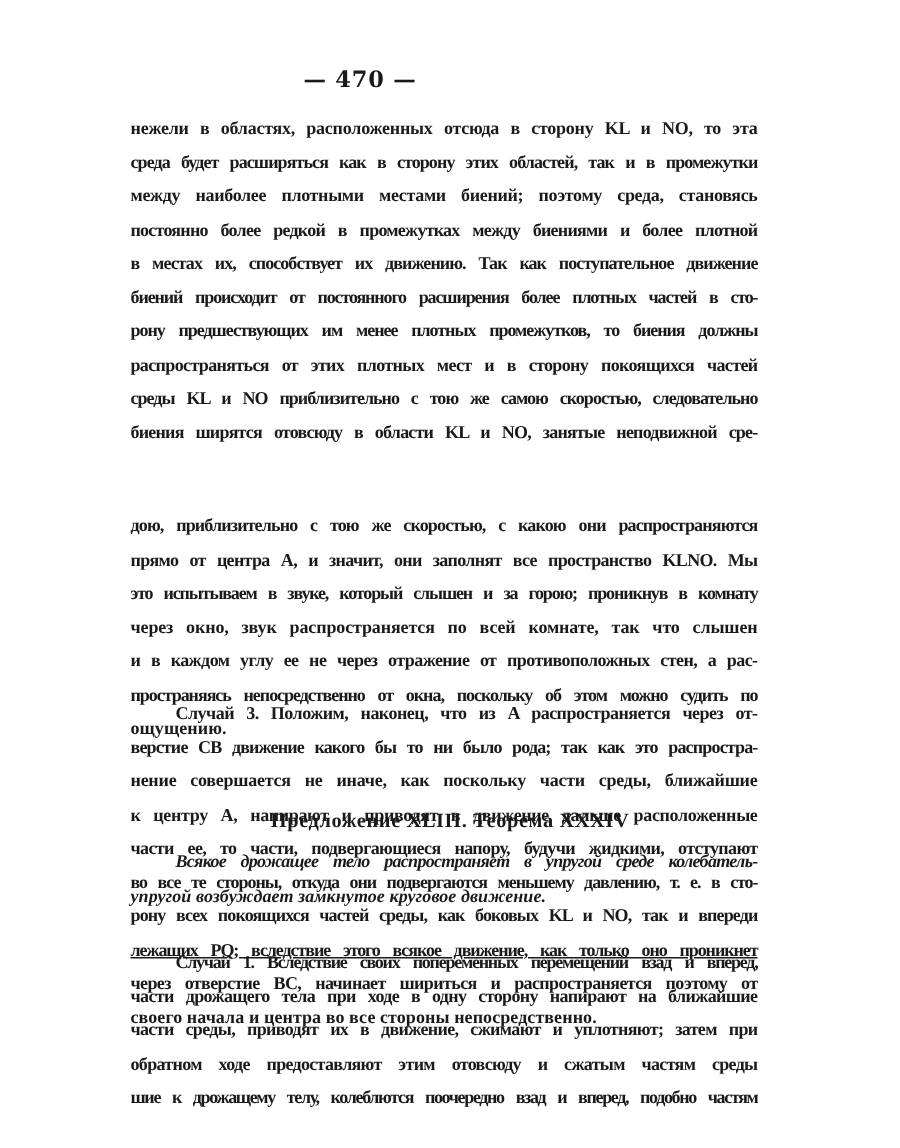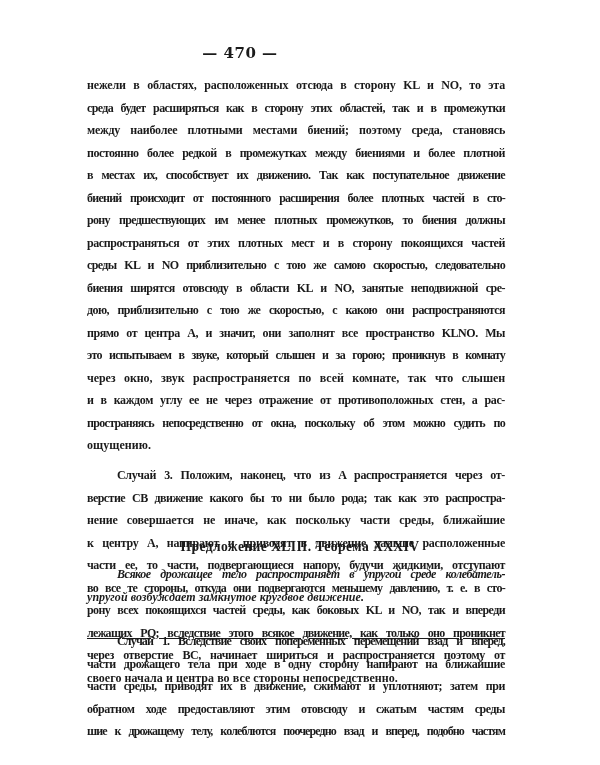--- a/index.html
+++ b/index.html
@@ -27,21 +27,21 @@
     <div class="line" style="letter-spacing: -0.158462px;">нежели в областях, расположенных отсюда в сторону KL и NO, то эта</div>
     <div class="line" style="letter-spacing: -0.608688px;">среда будет расширяться как в сторону этих областей, так и в промежутки</div>
     <div class="line" style="letter-spacing: -0.226299px;">между наиболее плотными местами биений; поэтому среда, становясь</div>
     <div class="line" style="letter-spacing: -0.502043px;">постоянно более редкой в промежутках между биениями и более плотной</div>
     <div class="line" style="letter-spacing: -0.622902px;">в местах их, способствует их движению. Так как поступательное движение</div>
     <div class="line" style="letter-spacing: -0.746893px;">биений происходит от постоянного расширения более плотных частей в сто-</div>
     <div class="line" style="letter-spacing: -0.700871px;">рону предшествующих им менее плотных промежутков, то биения должны</div>
     <div class="line" style="letter-spacing: -0.427416px;">распространяться от этих плотных мест и в сторону покоящихся частей</div>
     <div class="line" style="letter-spacing: -0.647068px;">среды KL и NO приблизительно с тою же самою скоростью, следовательно</div>
     <div class="line" style="letter-spacing: -0.527463px;">биения ширятся отовсюду в области KL и NO, занятые неподвижной сре-</div>
-    <div class="line" style="letter-spacing: -0.575836px;">дою, приблизительно с тою же скоростью, с какою они распространяются</div>
+    <div class="line" style="letter-spacing: -0.575836px; margin-top: 40px;">дою, приблизительно с тою же скоростью, с какою они распространяются</div>
     <div class="line" style="letter-spacing: -0.444907px;">прямо от центра A, и значит, они заполнят все пространство KLNO. Мы</div>
     <div class="line" style="letter-spacing: -0.765759px;">это испытываем в звуке, который слышен и за горою; проникнув в комнату</div>
     <div class="line" style="letter-spacing: -0.0865865px;">через окно, звук распространяется по всей комнате, так что слышен</div>
     <div class="line" style="letter-spacing: -0.378243px;">и в каждом углу ее не через отражение от противоположных стен, а рас-</div>
     <div class="line" style="letter-spacing: -0.697157px;">пространяясь непосредственно от окна, поскольку об этом можно судить по</div>
     <div class="line last">ощущению.</div>
   </div>
 
   <div class="block" style="top:464px;">
     <div class="line indent" style="letter-spacing: -0.342173px;">Случай 3. Положим, наконец, что из A распространяется через от-</div>

